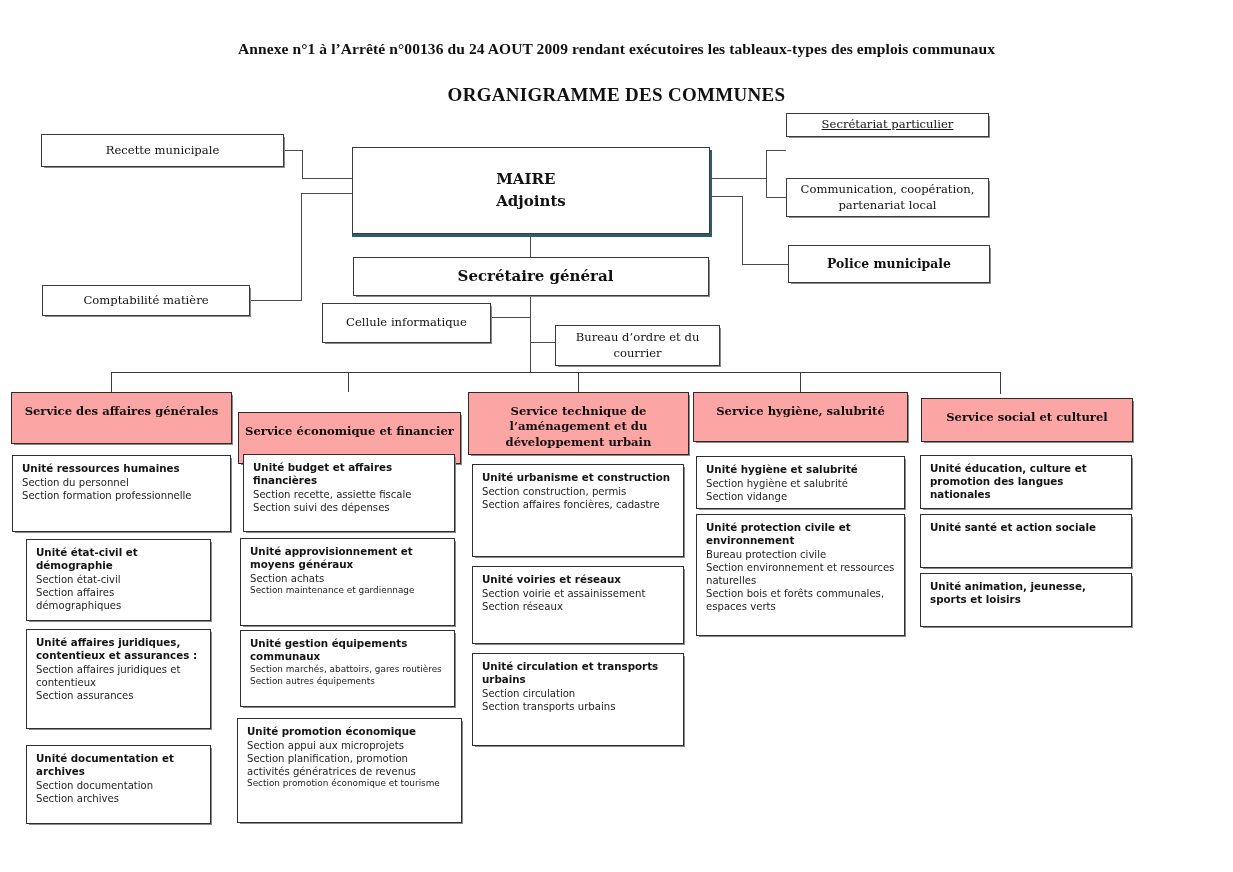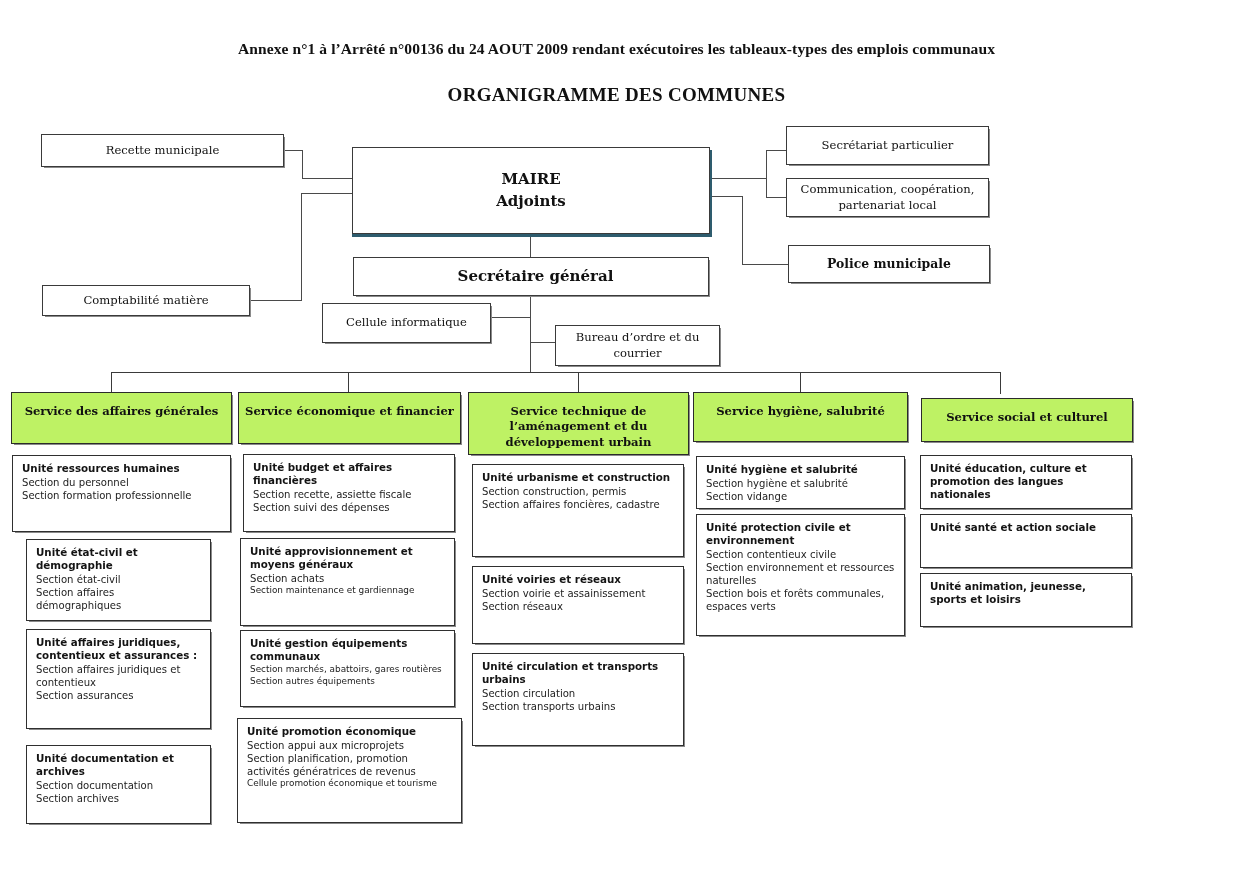--- a/index.html
+++ b/index.html
@@ -74,21 +74,21 @@
     color:#222222;
   }
   .unit .u-line.small{
     font-size:8.9px;
     line-height:1.3;
   }
 
   
   .svc{
     border:1px solid #2b2b2b;
-    background:#bef264;
+    background:#fca5a5;
     box-shadow:2px 2px 0 -1px #8a8a8a;
     display:flex;
     align-items:flex-start;
     justify-content:center;
     text-align:center;
   }
   .svc span{
     display:block;
     font-family:"DejaVu Serif", serif;
     font-weight:bold;
@@ -102,21 +102,21 @@
   .ln{position:absolute;background:#4a4a4a;}
   .lnh{height:1px;}
   .lnv{width:1px;}
   .ln-dark{background:#3a3a3a;}
 
   .maire-text{
     font-family:"DejaVu Serif", serif;
     font-weight:bold;
     font-size:15px;
     line-height:1.42;
-    text-align:center;
+    text-align:left;
   }
   .sg-text{
     font-family:"DejaVu Serif", serif;
     font-weight:bold;
     font-size:15px;
     text-align:center;
   }
   .tb-text{
     font-family:"DejaVu Serif", serif;
     font-size:11.6px;
@@ -171,21 +171,21 @@
     <span class="tb-text">Comptabilité matière</span>
   </div>
 
   <div class="abs box box-c shadow-maire" style="left:352px;top:147px;width:358px;height:87px;">
     <div class="maire-text">
       <div>MAIRE</div>
       <div>Adjoints</div>
     </div>
   </div>
 
-  <div class="abs box box-c shadow-soft" style="left:786px;top:126px;width:203px;height:39px;">
+  <div class="abs box box-c shadow-soft" style="left:786px;top:113px;width:203px;height:24px;text-decoration:underline;">
     <span class="tb-text">Secrétariat particulier</span>
   </div>
 
   <div class="abs box box-c shadow-soft" style="left:786px;top:178px;width:203px;height:39px;">
     <div class="tb-text">
       <div>Communication, coopération,</div>
       <div>partenariat local</div>
     </div>
   </div>
 
@@ -228,21 +228,21 @@
     <div class="u-line">Section documentation</div>
     <div class="u-line">Section archives</div>
   </div>
 
   <div class="abs unit" style="left:26px;top:629px;width:185px;height:100px;">
     <div class="u-title">Unité affaires juridiques, contentieux et assurances :</div>
     <div class="u-line">Section affaires juridiques et contentieux</div>
     <div class="u-line">Section assurances</div>
   </div>
 
-  <div class="abs svc" style="left:238px;top:392px;width:223px;height:52px;">
+  <div class="abs svc" style="left:238px;top:412px;width:223px;height:52px;">
     <span>
       <em style="font-style:normal;display:block;">Service économique et financier</em>
     </span>
   </div>
 
   <div class="abs unit" style="left:243px;top:454px;width:212px;height:78px;">
     <div class="u-title">Unité budget et affaires financières</div>
     <div class="u-line">Section recette, assiette fiscale</div>
     <div class="u-line">Section suivi des dépenses</div>
   </div>
@@ -256,21 +256,21 @@
   <div class="abs unit" style="left:240px;top:630px;width:215px;height:77px;">
     <div class="u-title">Unité gestion équipements communaux</div>
     <div class="u-line small">Section marchés, abattoirs, gares routières</div>
     <div class="u-line small">Section autres équipements</div>
   </div>
 
   <div class="abs unit" style="left:237px;top:718px;width:225px;height:105px;">
     <div class="u-title">Unité promotion économique</div>
     <div class="u-line">Section appui aux microprojets</div>
     <div class="u-line">Section planification, promotion activités génératrices de revenus</div>
-    <div class="u-line small">Cellule promotion économique et tourisme</div>
+    <div class="u-line small">Section promotion économique et tourisme</div>
   </div>
 
   <div class="abs svc" style="left:468px;top:392px;width:221px;height:63px;">
     <span>
       <em style="font-style:normal;display:block;">Service technique de</em>
       <em style="font-style:normal;display:block;">l’aménagement et du</em>
       <em style="font-style:normal;display:block;">développement urbain</em>
     </span>
   </div>
 
@@ -299,21 +299,21 @@
   </div>
 
   <div class="abs unit" style="left:696px;top:456px;width:209px;height:53px;">
     <div class="u-title">Unité hygiène et salubrité</div>
     <div class="u-line">Section hygiène et salubrité</div>
     <div class="u-line">Section vidange</div>
   </div>
 
   <div class="abs unit" style="left:696px;top:514px;width:209px;height:122px;">
     <div class="u-title">Unité protection civile et environnement</div>
-    <div class="u-line">Section contentieux civile</div>
+    <div class="u-line">Bureau protection civile</div>
     <div class="u-line">Section environnement et ressources naturelles</div>
     <div class="u-line">Section bois et forêts communales, espaces verts</div>
   </div>
 
   <div class="abs svc" style="left:921px;top:398px;width:212px;height:44px;">
     <span>
       <em style="font-style:normal;display:block;">Service social et culturel</em>
     </span>
   </div>
 

